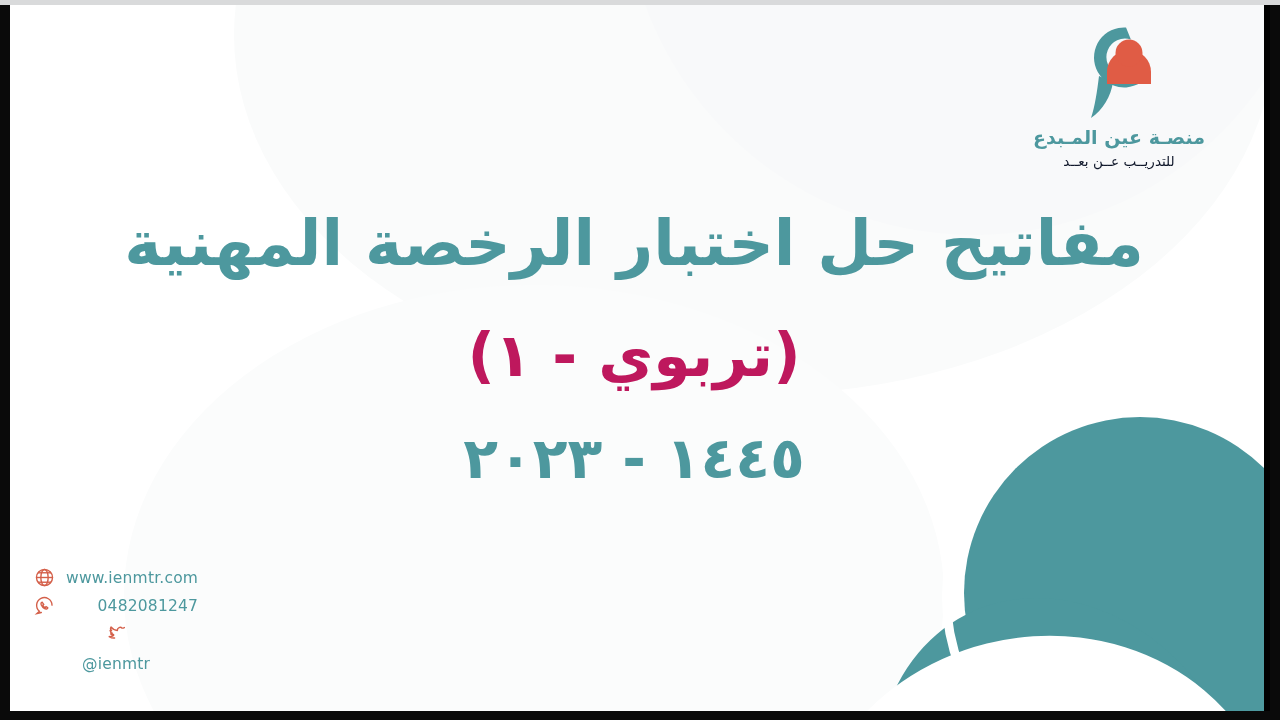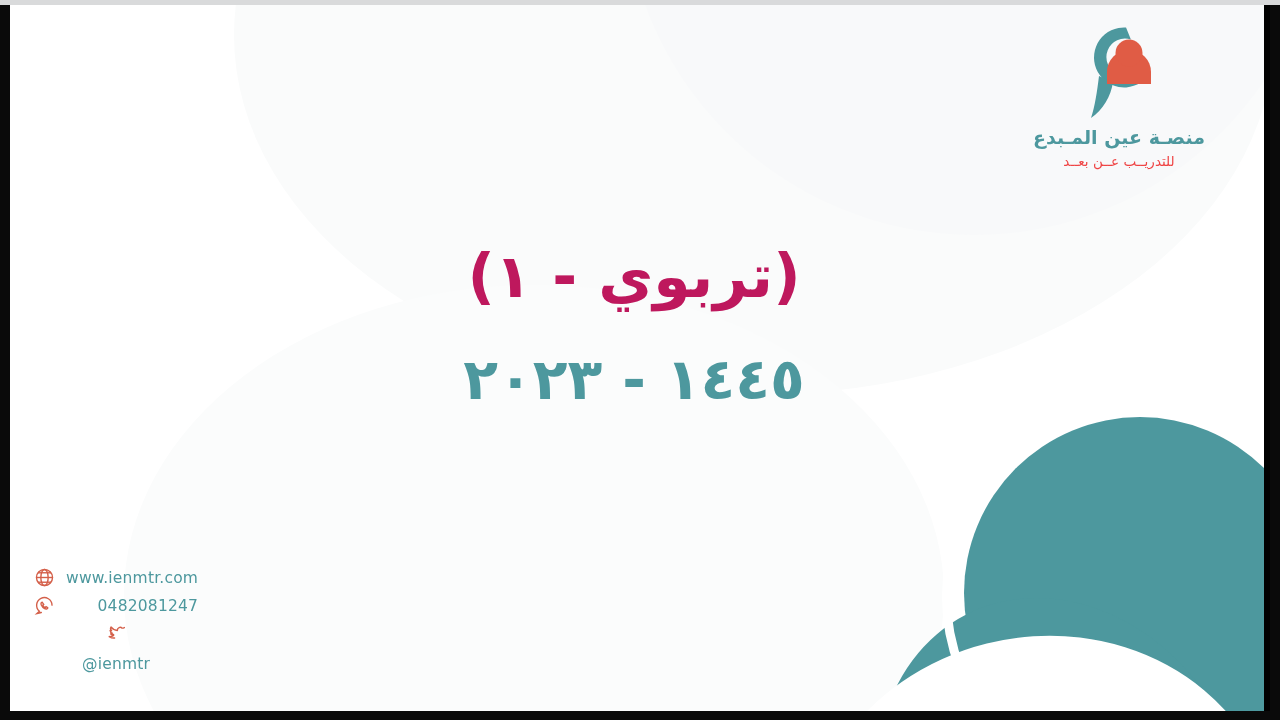--- a/index.html
+++ b/index.html
@@ -118,21 +118,21 @@
     font-size: 19px;
     font-weight: 700;
     color: #4d989e;
     letter-spacing: 0.5px;
     line-height: 1.25;
     white-space: nowrap;
   }
   .logo-tagline {
     margin-top: 3px;
     font-size: 13.5px;
-    color: #ef4444;
+    color: #0f172a;
     letter-spacing: 1.2px;
     line-height: 1.3;
     white-space: nowrap;
   }
 
   
   .headline {
     position: absolute;
     left: 0; right: 0;
     top: 200px;
@@ -216,20 +216,21 @@
 
         <path d="M30 52 A22 22 0 0 1 74 52 L74 64 L30 64 Z" fill="#e05c45"></path>
 
         <circle cx="52" cy="33" r="13.5" fill="#e05c45"></circle>
       </svg>
       <div class="logo-name">منصـة عين المـبدع</div>
       <div class="logo-tagline">للتدريــب عــن بعــد</div>
     </div>
 
     <div class="headline">
+      <div class="h-line h-line-1">مفاتيح حل اختبار الرخصة المهنية</div>
       <div class="h-line h-line-2">(تربوي - ١)</div>
       <div class="h-line h-line-3">١٤٤٥ - ٢٠٢٣</div>
     </div>
 
     <div class="contacts">
 
       <div class="contact-row">
         <svg class="contact-icon" viewBox="0 0 24 24">
           <g fill="none" stroke="#d4604a" stroke-width="1.6">
             <circle cx="12" cy="12" r="9.2"></circle>

